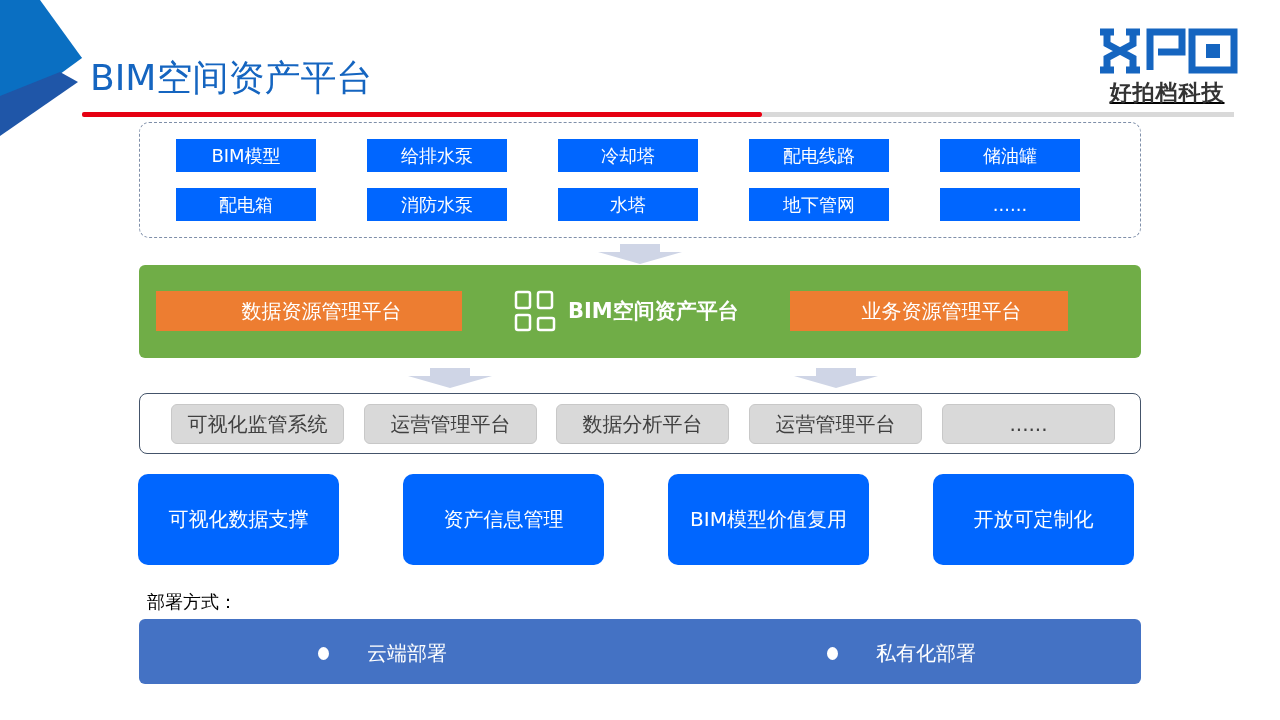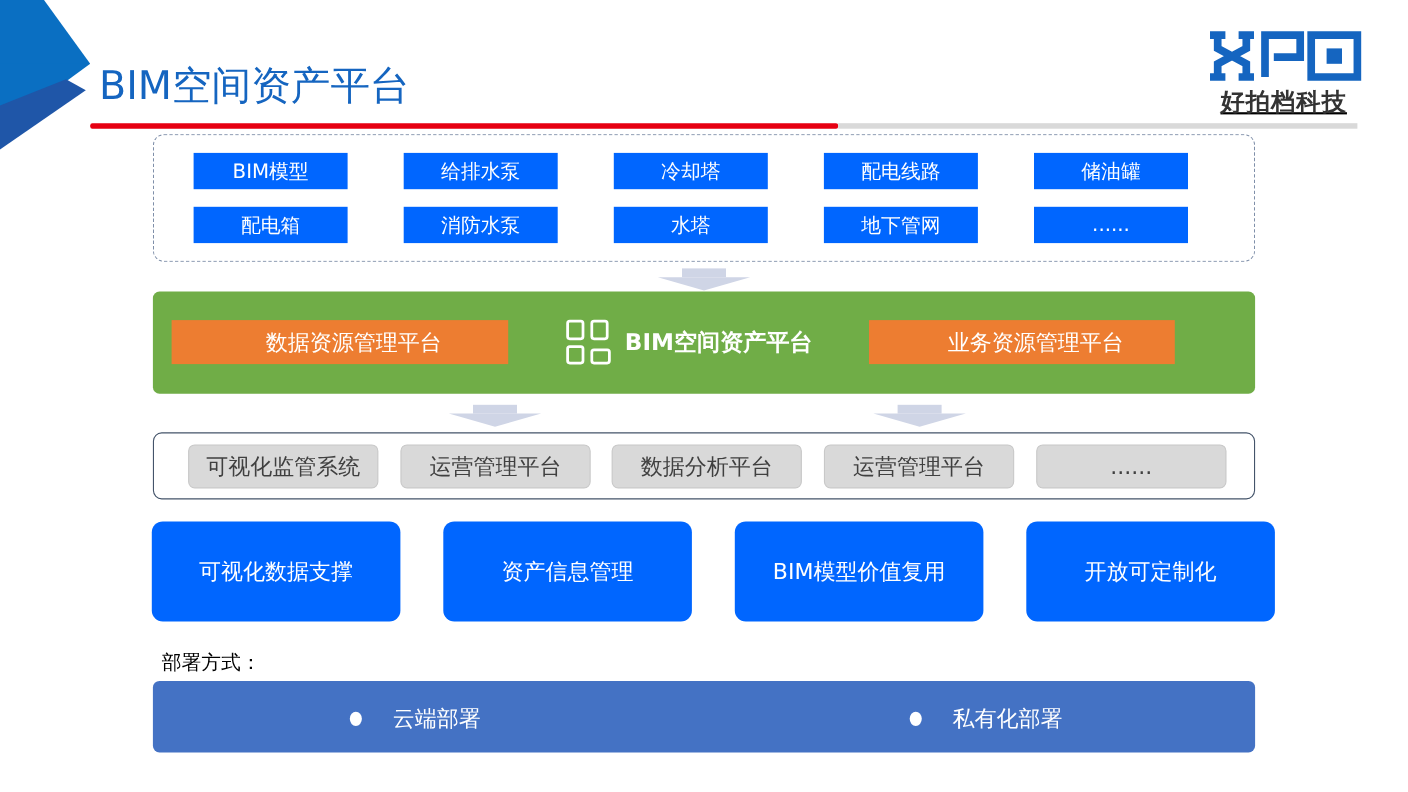--- a/index.html
+++ b/index.html
@@ -26,26 +26,26 @@
   .green-band { position: absolute; left: 139px; top: 265px; width: 1002px; height: 93px; background: #70ad47; border-radius: 6px; }
   .orange-btn { position: absolute; top: 291px; height: 40px; background: #ed7d31; color: #fff; font-size: 20px;
     display: flex; align-items: center; justify-content: center; padding-left: 25px; }
   .center-label { position: absolute; left: 514px; top: 290px; display: flex; align-items: center; gap: 12px; color: #fff; }
   .center-label .txt { font-size: 21px; font-weight: bold; }
 
   .app-box { position: absolute; left: 139px; top: 393px; width: 1002px; height: 61px; border: 1.5px solid #44546a; border-radius: 8px; }
   .app-btn { position: absolute; top: 404px; width: 173px; height: 40px; background: #d9d9d9; border: 1px solid #c8c8c8;
     border-radius: 6px; color: #404040; font-size: 20px; display: flex; align-items: center; justify-content: center; }
 
-  .feature-btn { position: absolute; top: 474px; width: 226px; height: 91px; background: #0066ff; color: #fff;
+  .feature-btn { position: absolute; top: 474px; width: 201px; height: 91px; background: #0066ff; color: #fff;
     border-radius: 10px; font-size: 20px; display: flex; align-items: center; justify-content: center; }
 
   .deploy-label { position: absolute; left: 147px; top: 590px; font-size: 18px; font-weight: normal; color: #000; }
   .deploy-band { position: absolute; left: 139px; top: 619px; width: 1002px; height: 65px; background: #4472c4; border-radius: 6px; }
-  .deploy-item { position: absolute; top: 640px; display: flex; align-items: center; gap: 28px; color: #fff; font-size: 20px; justify-content: center; }
+  .deploy-item { position: absolute; top: 640px; display: flex; align-items: center; gap: 38px; color: #fff; font-size: 20px; justify-content: center; }
   .deploy-item .dot { width: 11px; height: 13px; background: #fff; border-radius: 50%; }
 </style>
 </head>
 <body>
 
 <div>
   <svg style="position:absolute;left:0;top:0" width="90" height="140" viewBox="0 0 90 140">
     <polygon points="0,0 82,58 0,118" fill="#0a6fc2"></polygon>
     <polygon points="0,0 40,0 82,58 0,58" fill="#0a6fc2"></polygon>
     <polygon points="0,96 60,72 78,82 0,136" fill="#1f56a8"></polygon>

